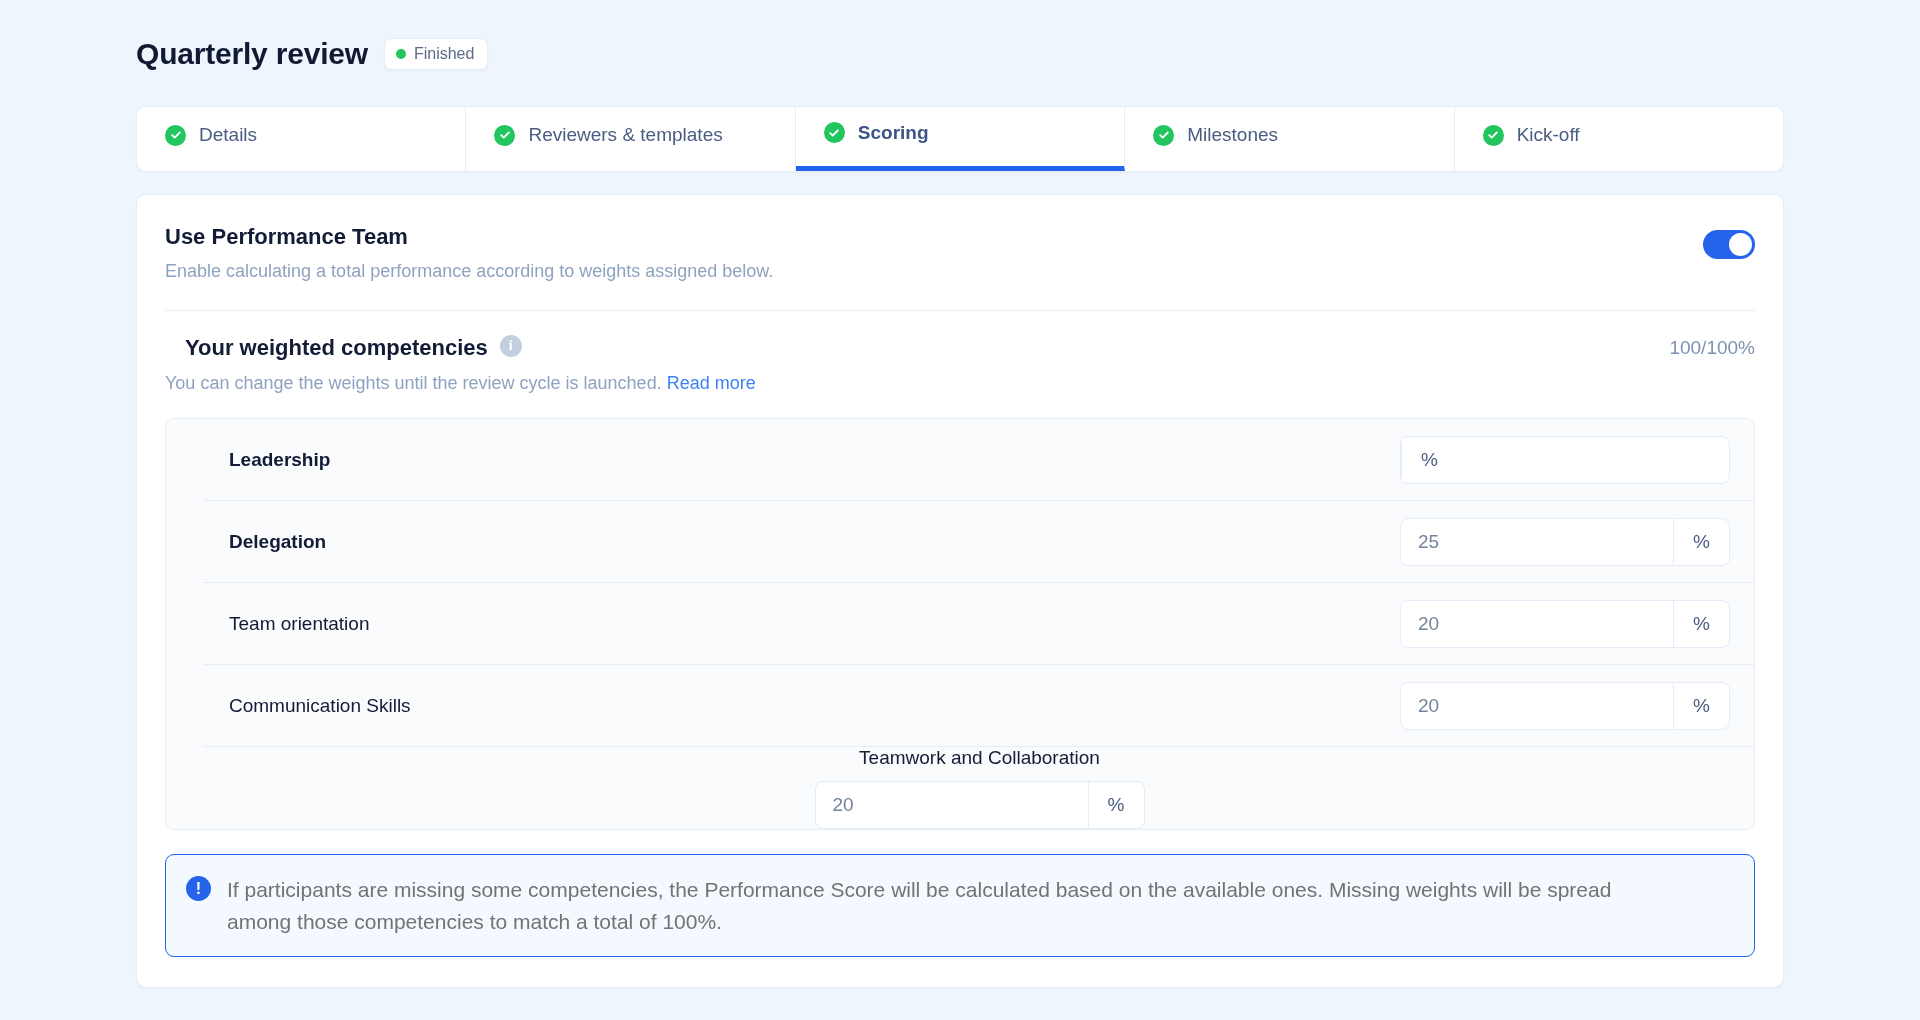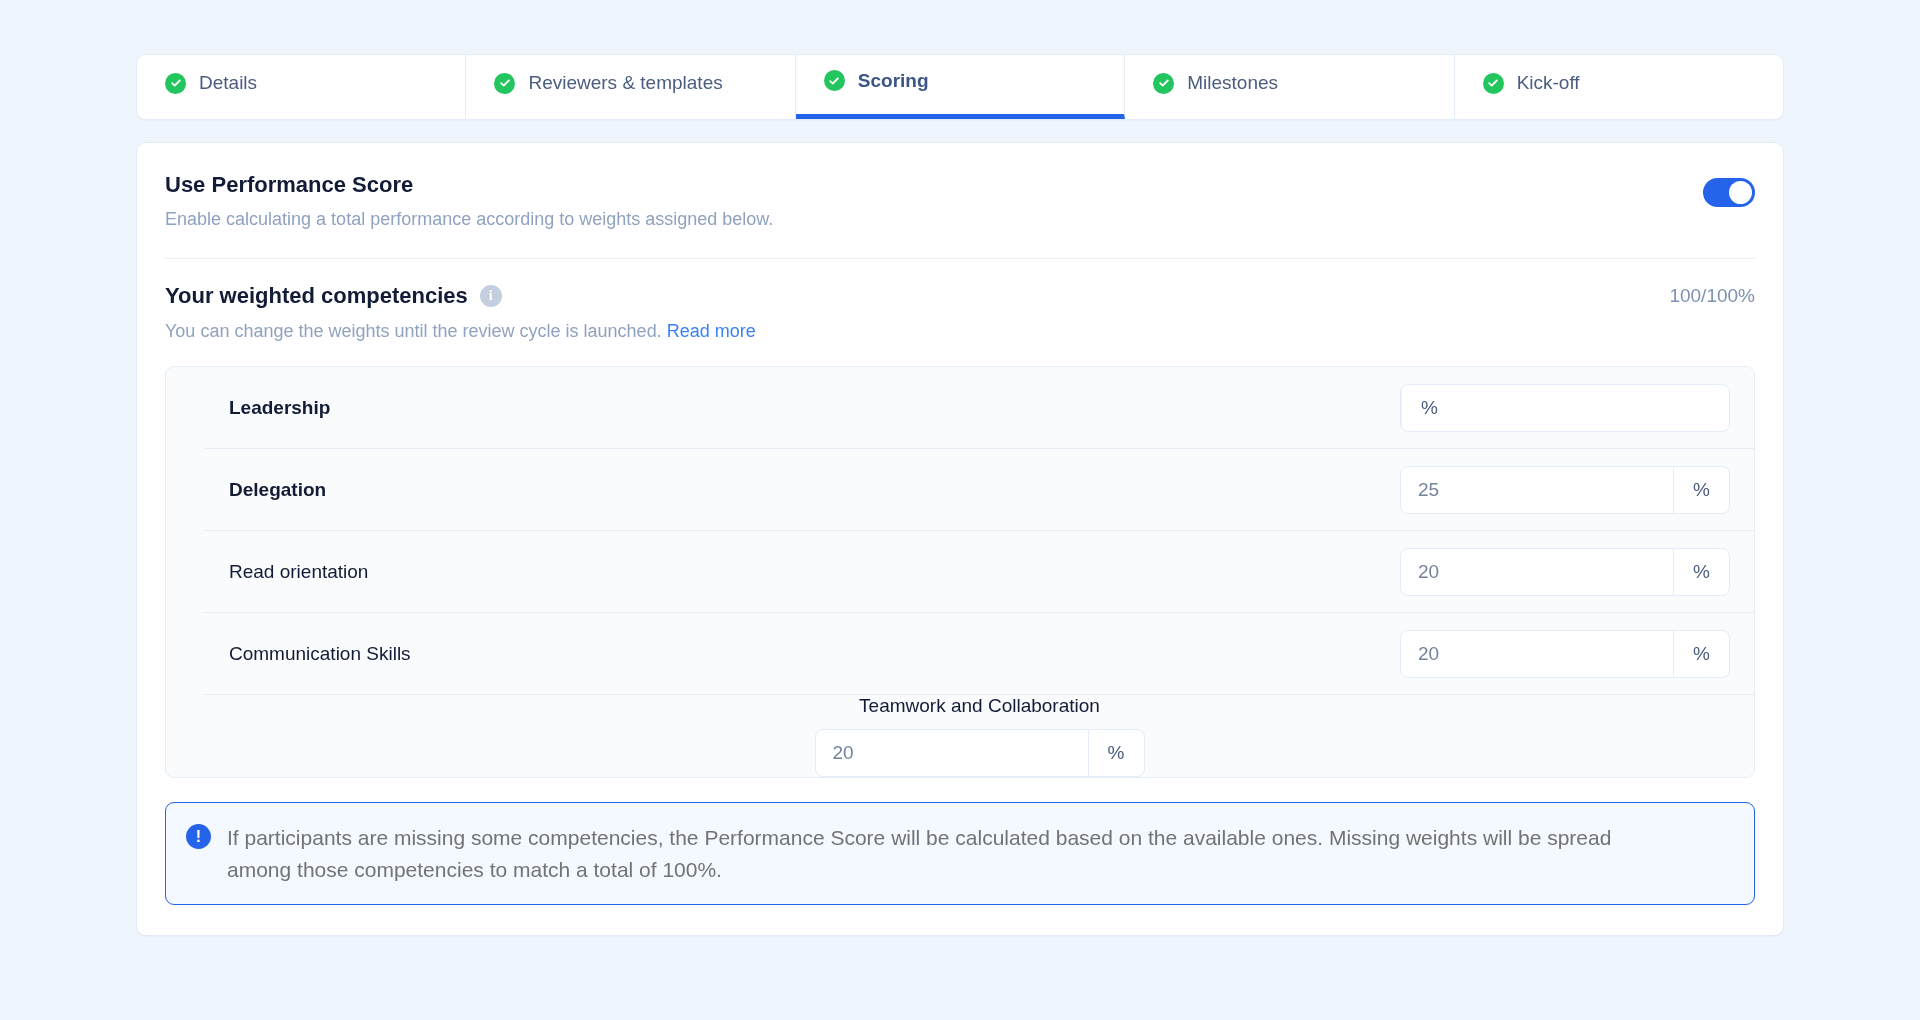--- a/index.html
+++ b/index.html
@@ -145,22 +145,23 @@
 
   
   .weights-head {
     display: flex;
     align-items: center;
     justify-content: space-between;
     padding: 0 2px;
   }
   .weights-title-wrap {
     display: flex;
-    align-items: center;
+    align-items: flex-start;
     gap: 12px;
+    margin-left: 20px;
   }
   .weights-title {
     font-size: 22px;
     font-weight: bold;
     color: #131c36;
   }
   .info-icon {
     width: 22px; height: 22px;
     border-radius: 50%;
     background: #c3cede;
@@ -270,20 +271,27 @@
     line-height: 1.5;
     color: #737373;
     max-width: 1400px;
   }
 </style>
 </head>
 <body>
 
 <div class="page">
 
+  <div class="page-head">
+    <div class="page-title">Quarterly review</div>
+    <div class="status-badge">
+      <span class="status-dot"></span>
+      <span>Finished</span>
+    </div>
+  </div>
 
   <div class="tabs">
 
     <div class="tab">
       <span class="check-icon">
         <svg width="12" height="12" viewBox="0 0 12 12">
             <path d="M2.2 6.2 L4.7 8.6 L9.8 3.5" stroke="#ffffff" stroke-width="1.8" fill="none" stroke-linecap="round" stroke-linejoin="round"></path>
           </svg>
       </span>
       <span>Details</span>
@@ -324,21 +332,21 @@
       </span>
       <span>Kick-off</span>
     </div>
 
   </div>
 
   <div class="card">
 
     <div class="perf-row">
       <div>
-        <div class="perf-title">Use Performance Score</div>
+        <div class="perf-title">Use Performance Team</div>
         <div class="perf-sub">Enable calculating a total performance according to weights assigned below.</div>
       </div>
       <div class="toggle">
         <div class="knob"></div>
       </div>
     </div>
 
     <div class="divider"></div>
 
     <div class="weights-head">
@@ -365,21 +373,21 @@
 
       <div class="comp-row bold">
         <div class="comp-name">Delegation</div>
         <div class="weight-input">
           <div class="weight-value">25</div>
           <div class="weight-suffix">%</div>
         </div>
       </div>
 
       <div class="comp-row">
-        <div class="comp-name">Read orientation</div>
+        <div class="comp-name">Team orientation</div>
         <div class="weight-input">
           <div class="weight-value">20</div>
           <div class="weight-suffix">%</div>
         </div>
       </div>
 
       <div class="comp-row">
         <div class="comp-name">Communication Skills</div>
         <div class="weight-input">
           <div class="weight-value">20</div>

